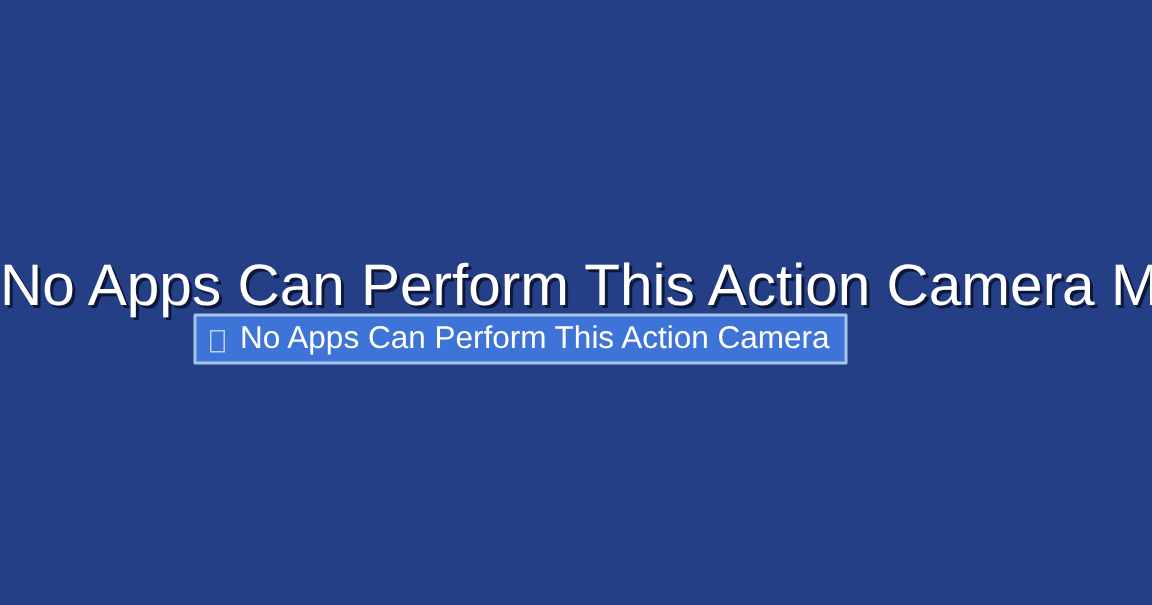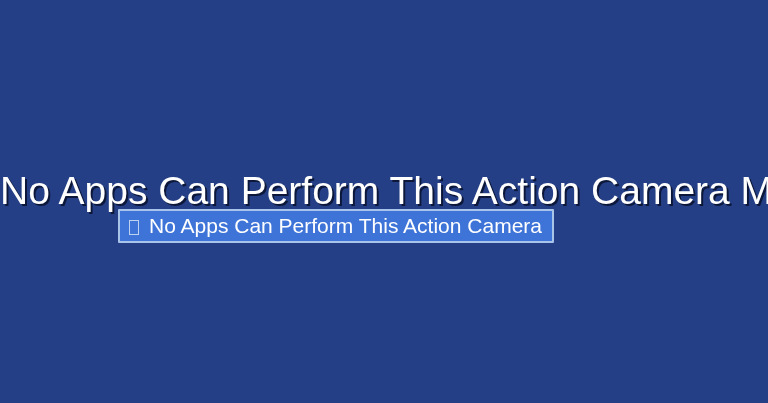--- a/index.html
+++ b/index.html
@@ -34,21 +34,21 @@
     font-weight: 400;
     line-height: 48px;
     letter-spacing: 0px;
     white-space: nowrap;
     text-shadow: 2px 2px 0 rgba(8, 16, 45, 0.85);
     -webkit-font-smoothing: antialiased;
   }
   
   #action-button-wrap {
     position: absolute;
-    left: 0;
+    left: 11px;
     top: 209px;
     width: 671px;
     text-align: center;
   }
   #action-button {
     display: inline-flex;
     align-items: center;
     justify-content: center;
     gap: 10px;
     box-sizing: border-box;

